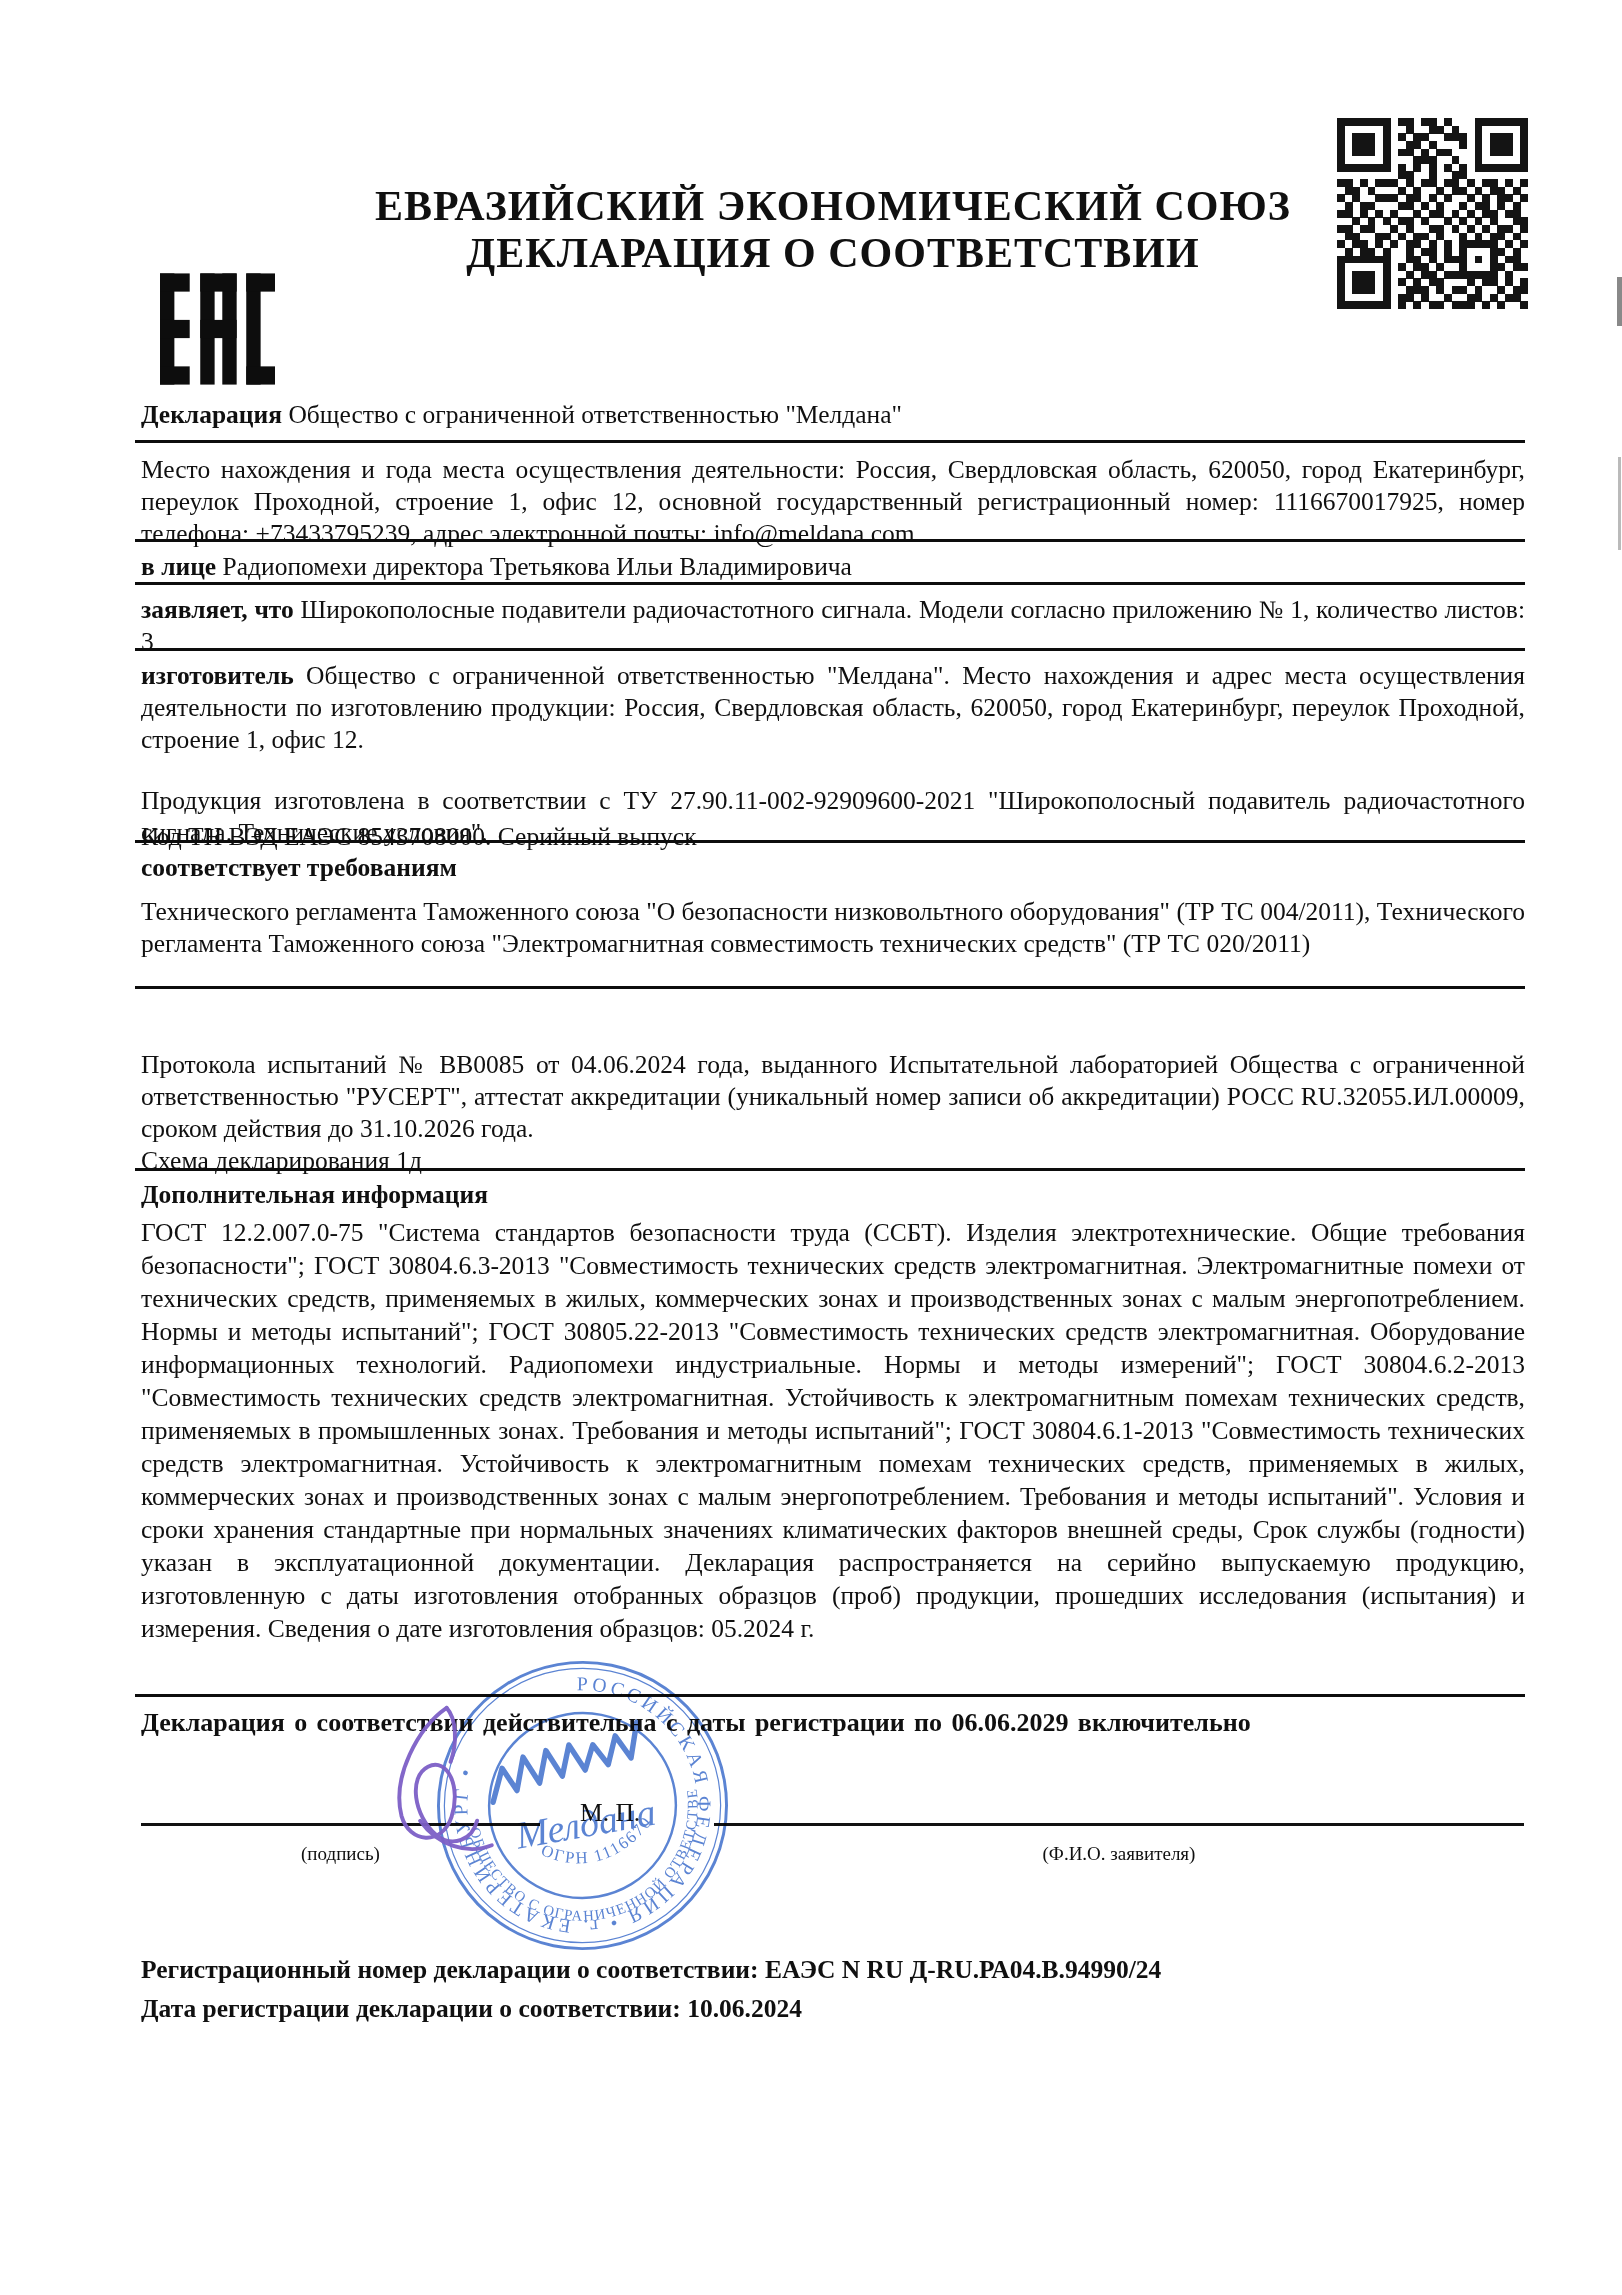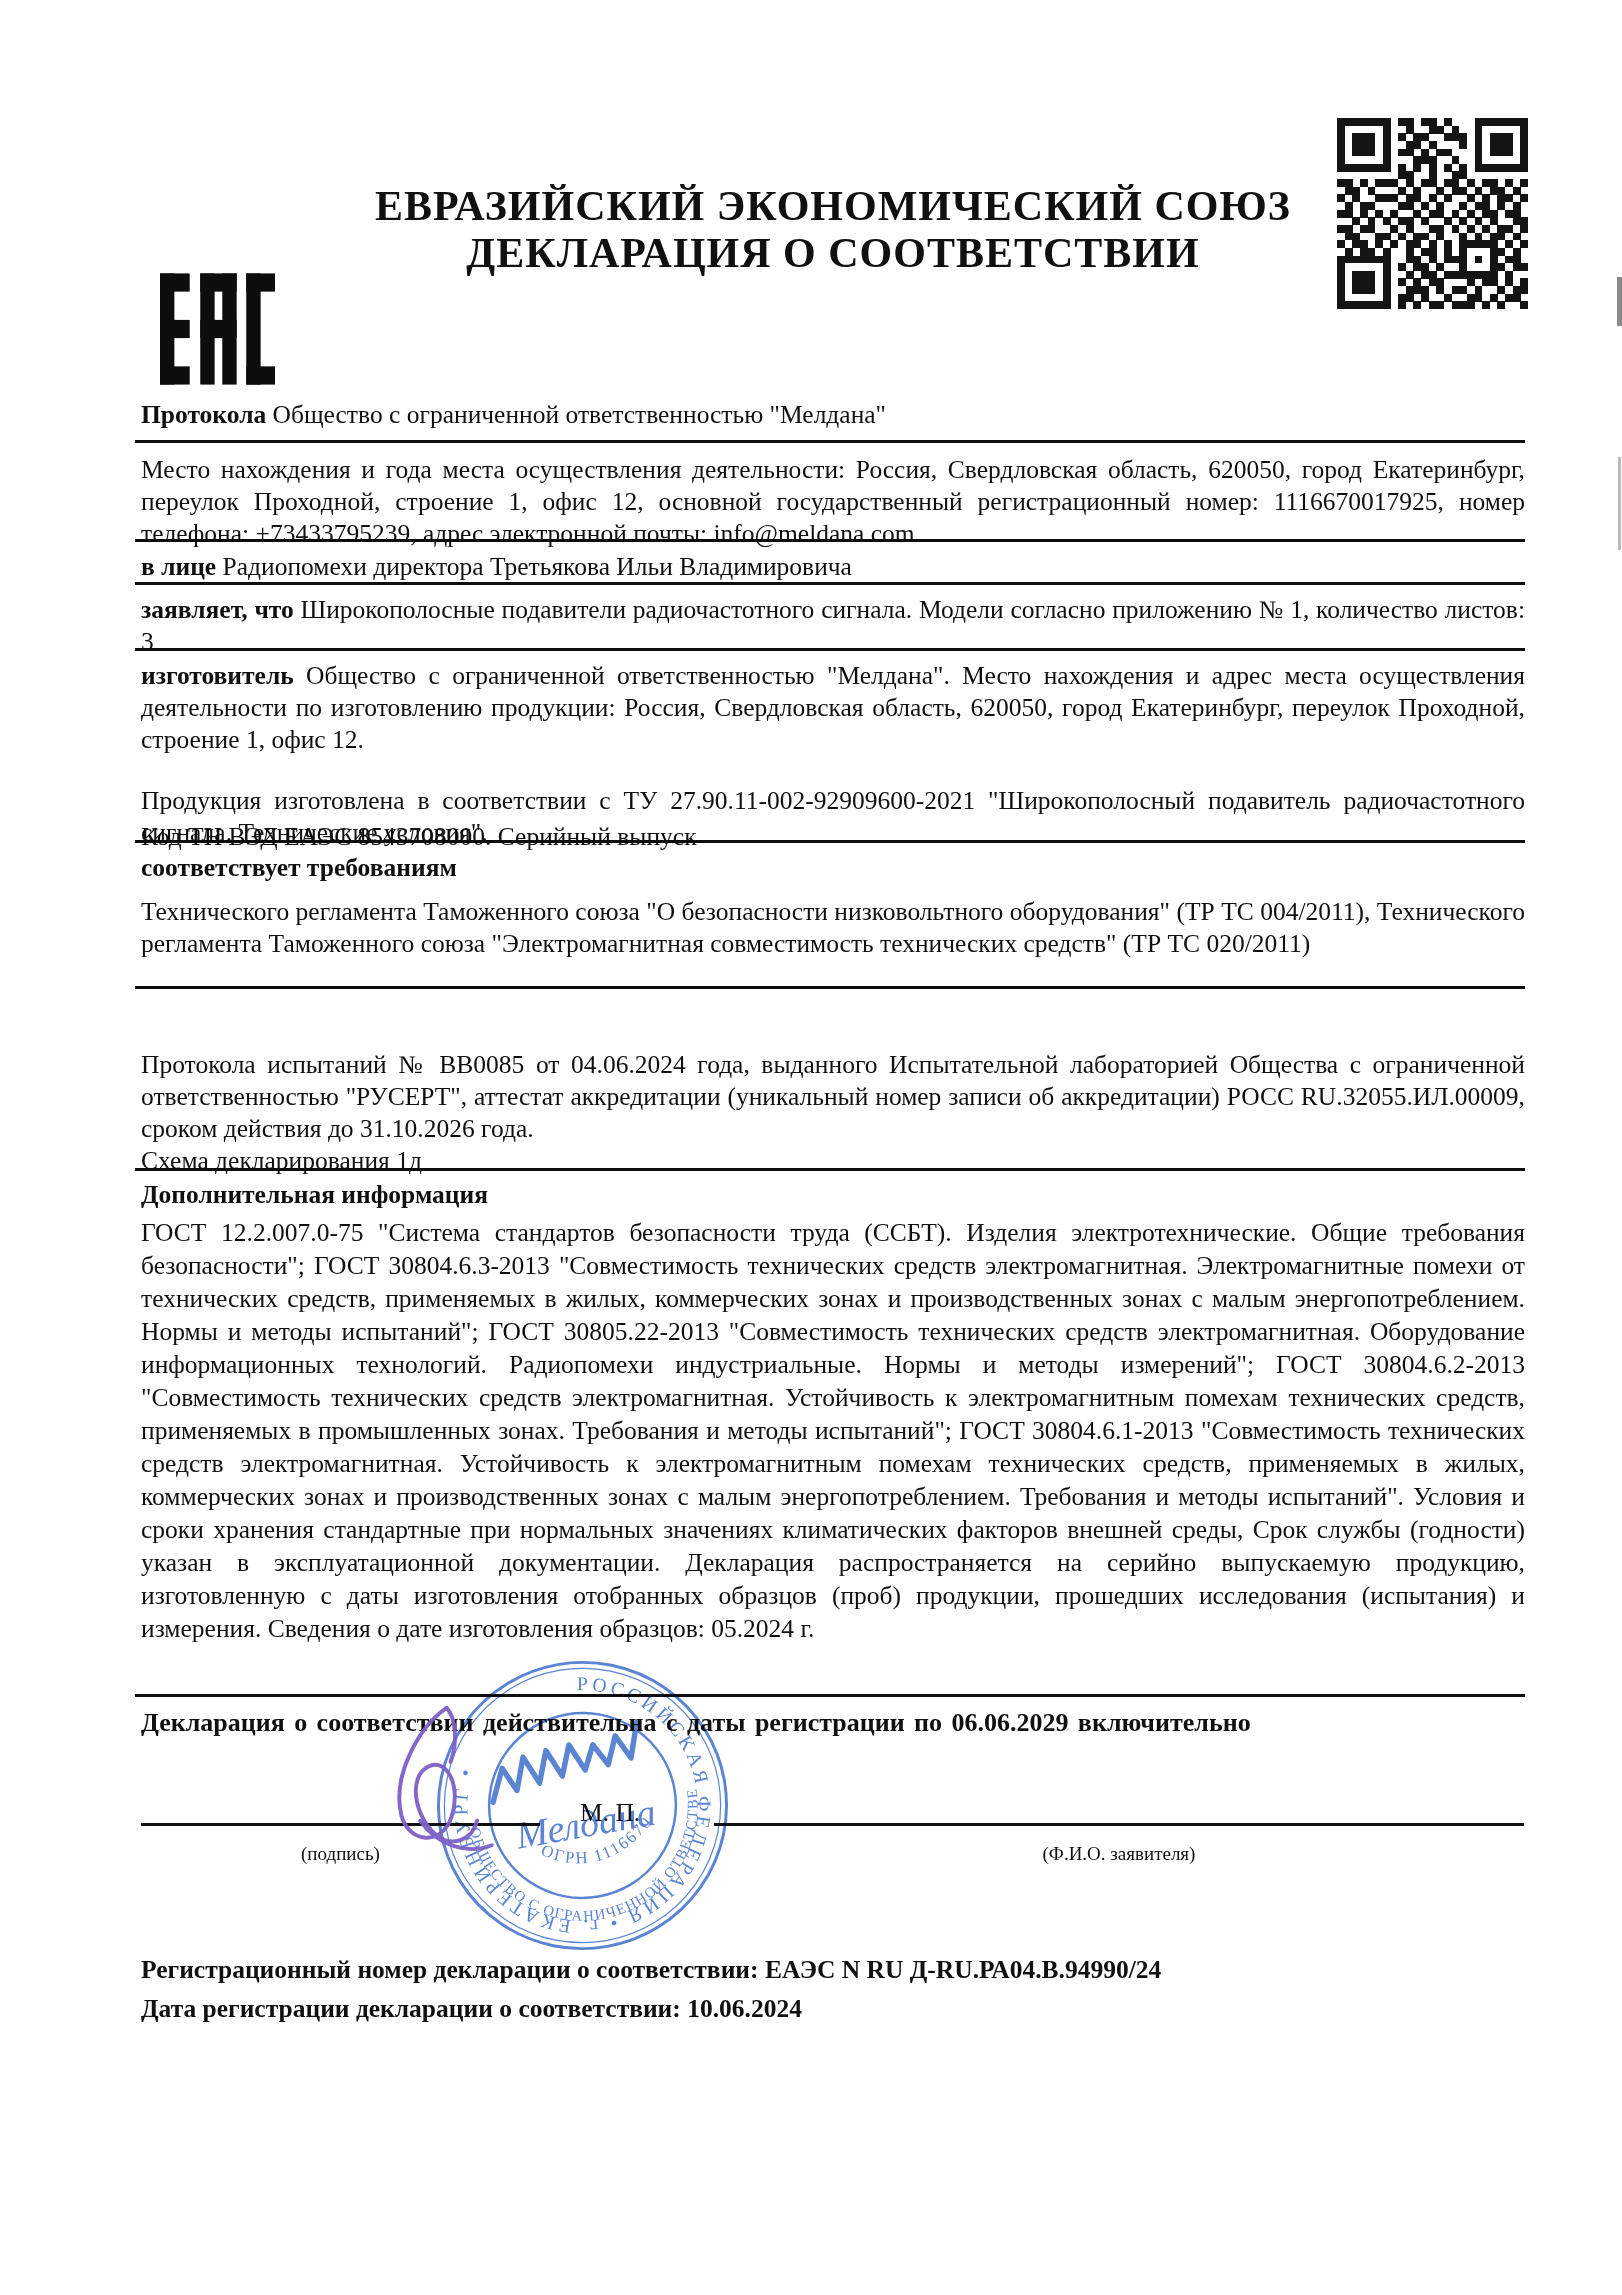--- a/index.html
+++ b/index.html
@@ -383,21 +383,21 @@
       <rect x="249.6" y="374.4" width="16.1" height="16.1"></rect>
       <rect x="265.2" y="374.4" width="16.1" height="16.1"></rect>
       <rect x="296.4" y="374.4" width="16.1" height="16.1"></rect>
       <rect x="327.59999999999997" y="374.4" width="16.1" height="16.1"></rect>
       <rect x="374.4" y="374.4" width="16.1" height="16.1"></rect>
     </svg>
 
   <div class="abs scanmark" style="right:1px;top:277px;width:4.9px;height:49px;"></div>
   <div class="abs scanmark" style="right:2px;top:457px;width:3.4px;height:93px;opacity:.35;"></div>
 
-  <p class="abs col" style="top:399px;"><b class="b">Протокола</b> <span>Общество с ограниченной ответственностью "Мелдана"</span></p>
+  <p class="abs col" style="top:399px;"><b class="b">Декларация</b> <span>Общество с ограниченной ответственностью "Мелдана"</span></p>
   <div class="abs rule" style="top:440px;"></div>
 
   <p class="abs col just" style="top:454px;">Место нахождения и года места осуществления деятельности: Россия, Свердловская область, 620050, город Екатеринбург, переулок Проходной, строение 1, офис 12, основной государственный регистрационный номер: 1116670017925, номер телефона: +73433795239, адрес электронной почты: info@meldana.com</p>
   <div class="abs rule" style="top:539px;height:2.5px;"></div>
 
   <p class="abs col" style="top:551px;"><b class="b">в лице</b> <span>Радиопомехи директора Третьякова Ильи Владимировича</span></p>
   <div class="abs rule" style="top:582px;height:2.5px;"></div>
 
   <p class="abs col just" style="top:594px;"><b class="b">заявляет, что</b> <span>Широкополосные подавители радиочастотного сигнала.  Модели согласно приложению  № 1, количество листов: 3</span></p>
   <div class="abs rule" style="top:648px;"></div>

